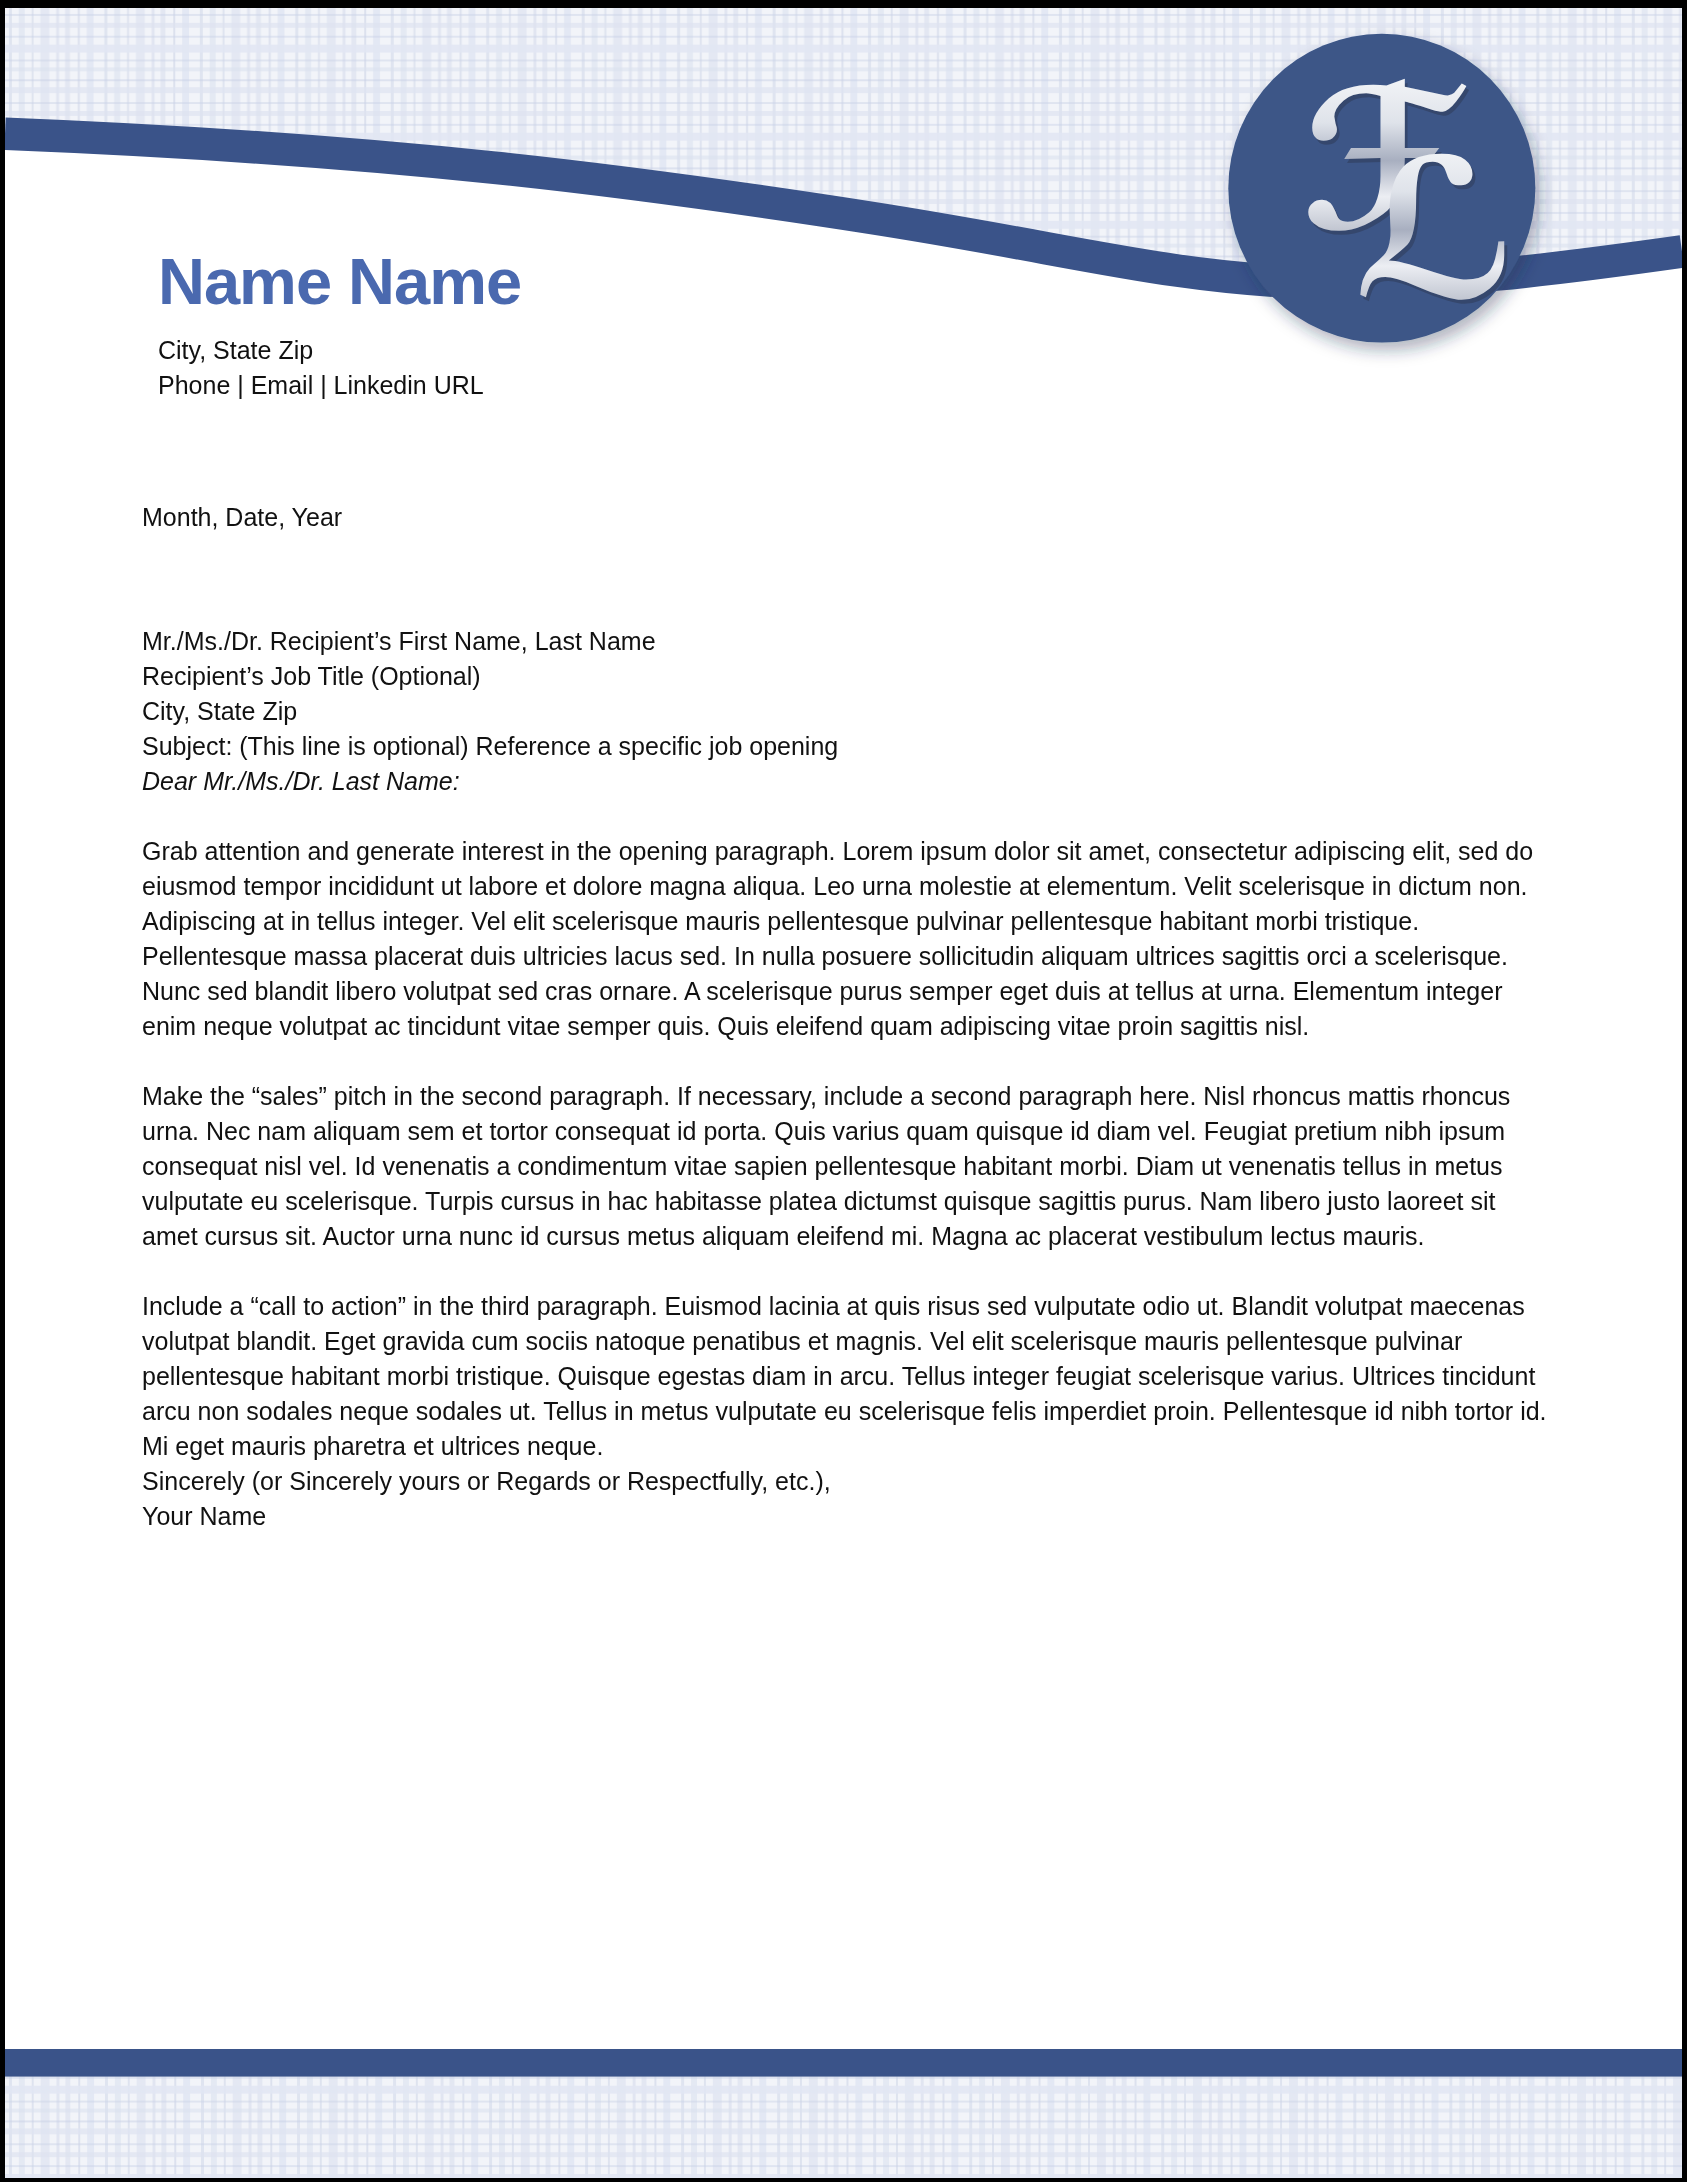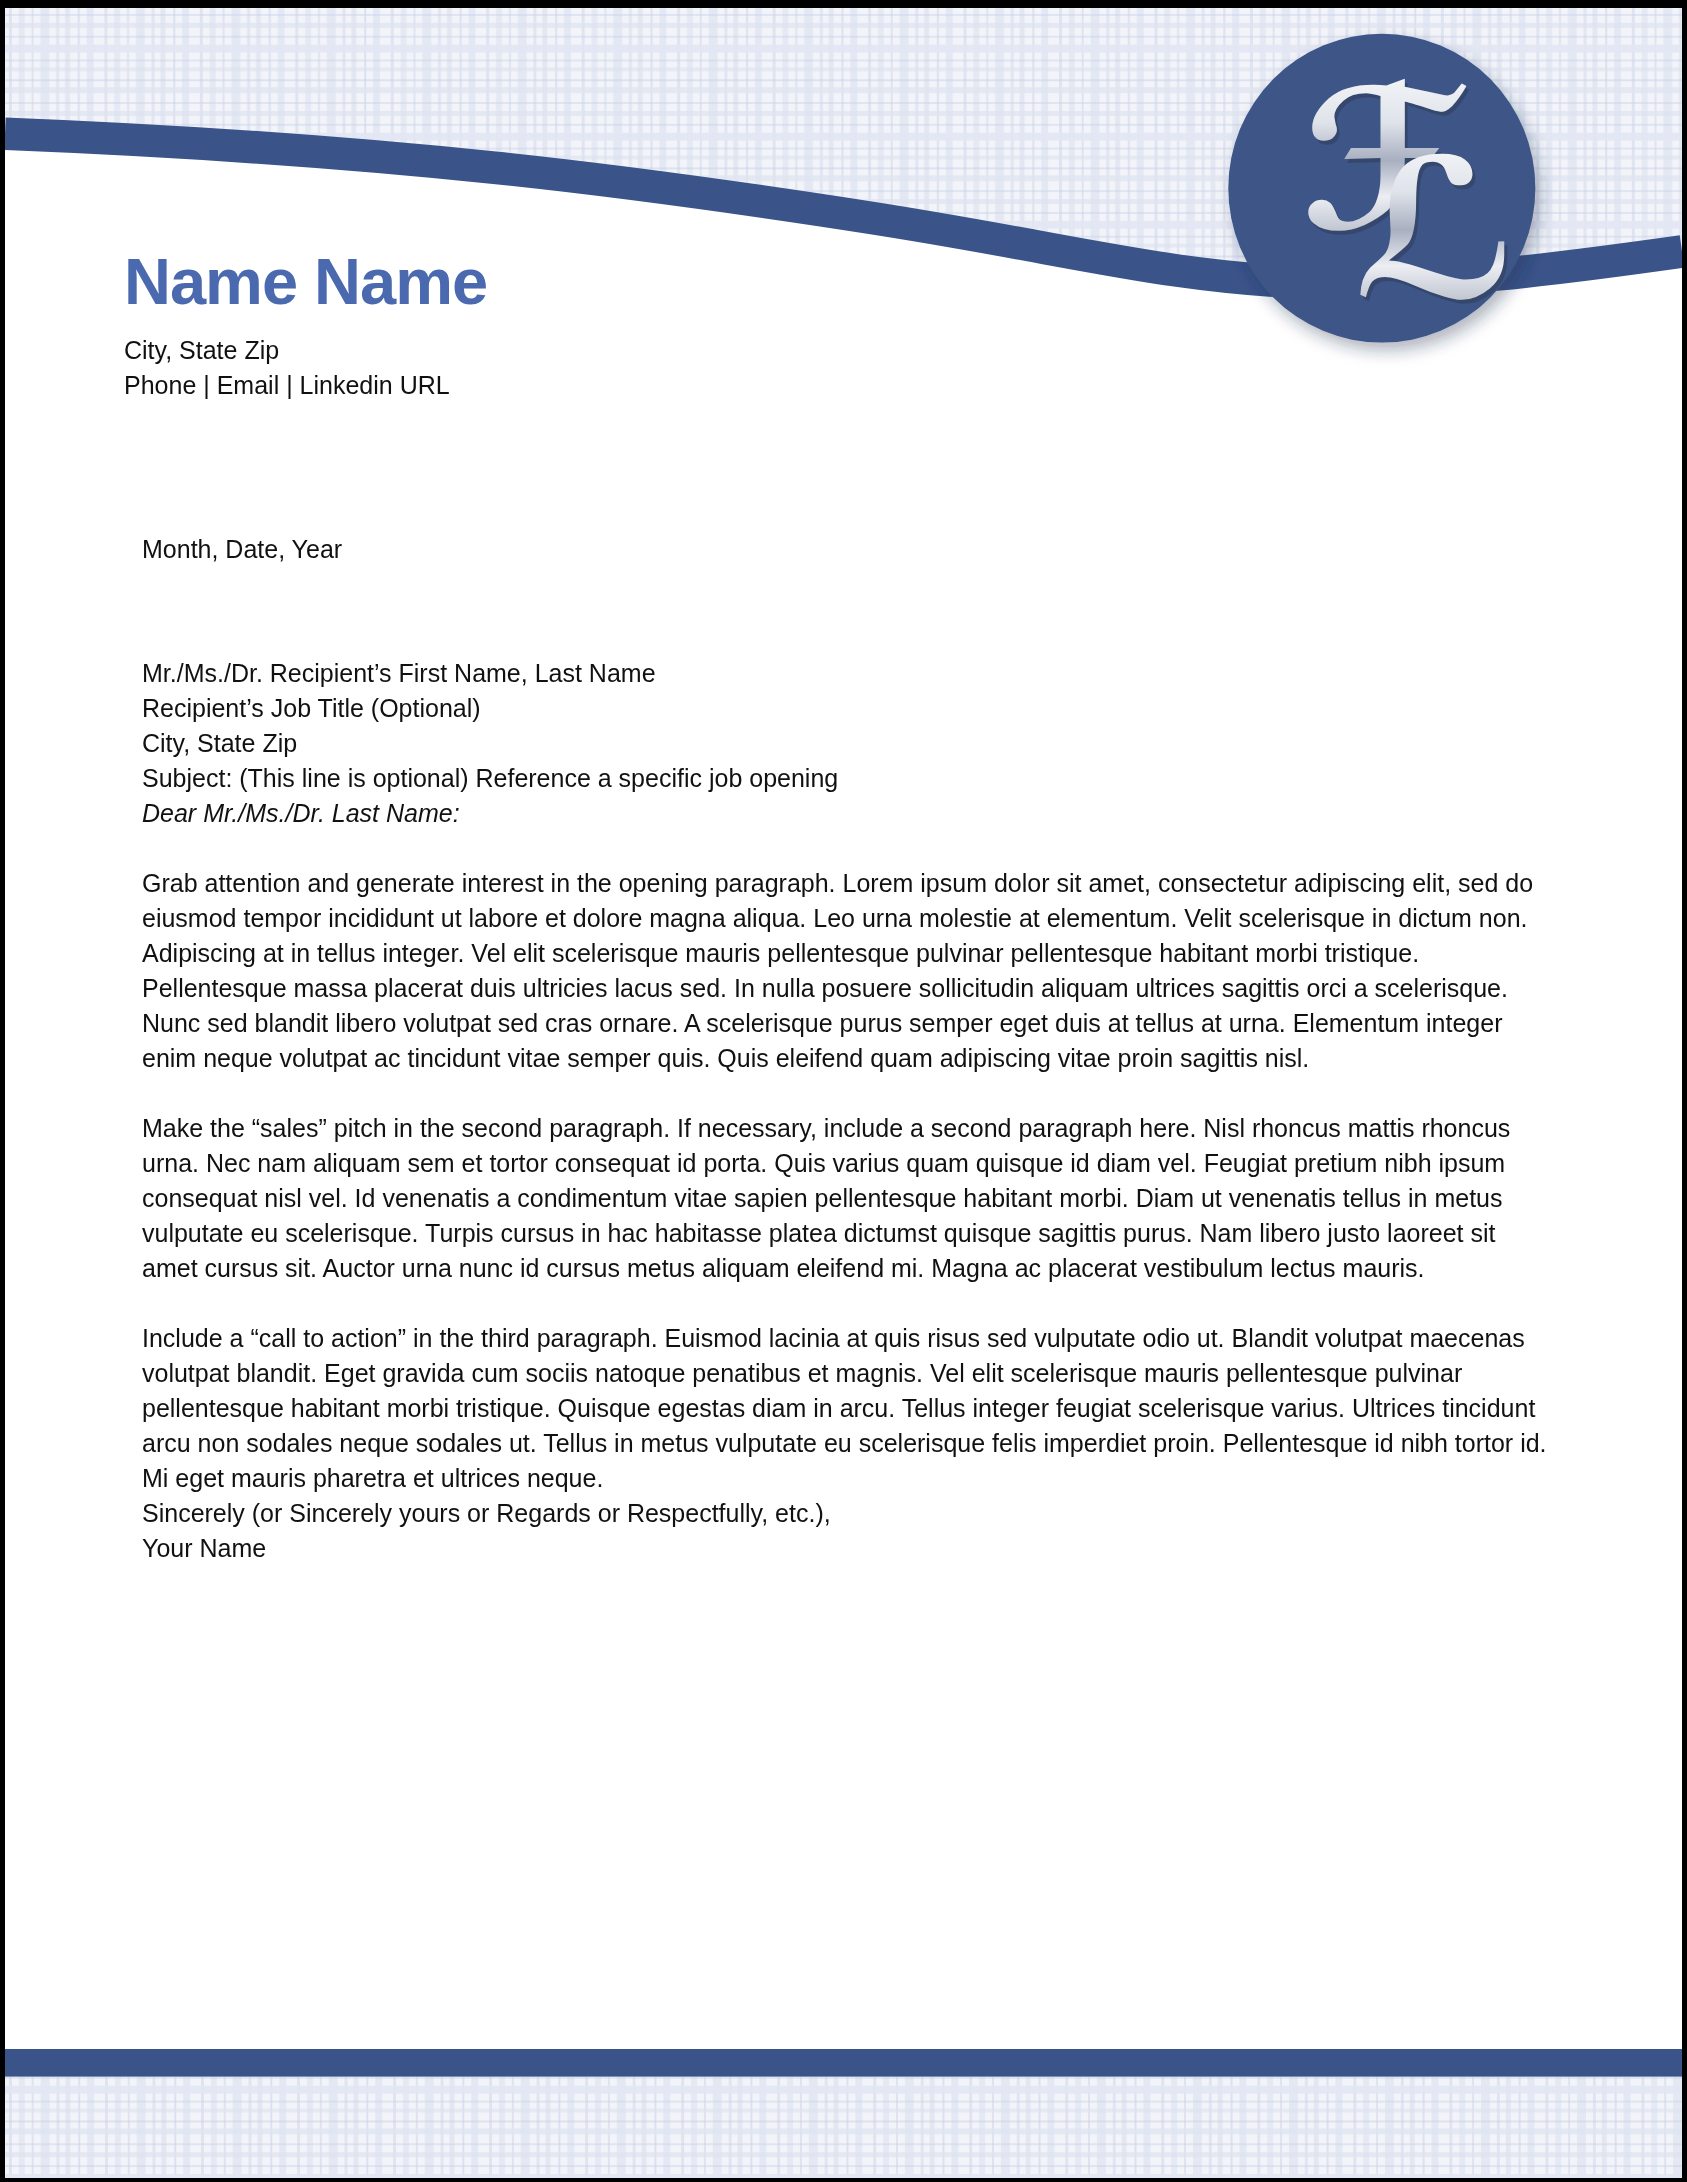--- a/index.html
+++ b/index.html
@@ -20,38 +20,38 @@
     position:absolute; top:0; left:0;
     width:100%; height:396px;
     display:block;
   }
   .footer-art {
     position:absolute; bottom:0; left:0;
     width:100%; height:129px;
     display:block;
   }
   .identity {
-    position:absolute; left:119px; top:238px;
+    position:absolute; left:153px; top:238px;
   }
   .identity h1 {
     margin:0;
     font-size:65px;
     line-height:71px;
     font-weight:bold;
     letter-spacing:-1px;
     color:var(--name-blue,#4a69af);
   }
   .contact-block { margin-top:16px; }
   .contact-line {
     font-size:25px;
     line-height:35px;
     color:var(--text-black,#111);
   }
   .letter-body {
-    position:absolute; left:137px; top:524px;
+    position:absolute; left:137px; top:492px;
     width:1410px;
     font-size:25px;
     line-height:35px;
   }
   .letter-body .line { margin:0; }
   .recipient-block { margin-top:89px; }
   .subject-line { margin-top:35px; }
   .salutation { margin-top:35px;font-style:italic; }
   .para { margin:35px 0 0 0; }
   .closing { margin-top:35px; }

